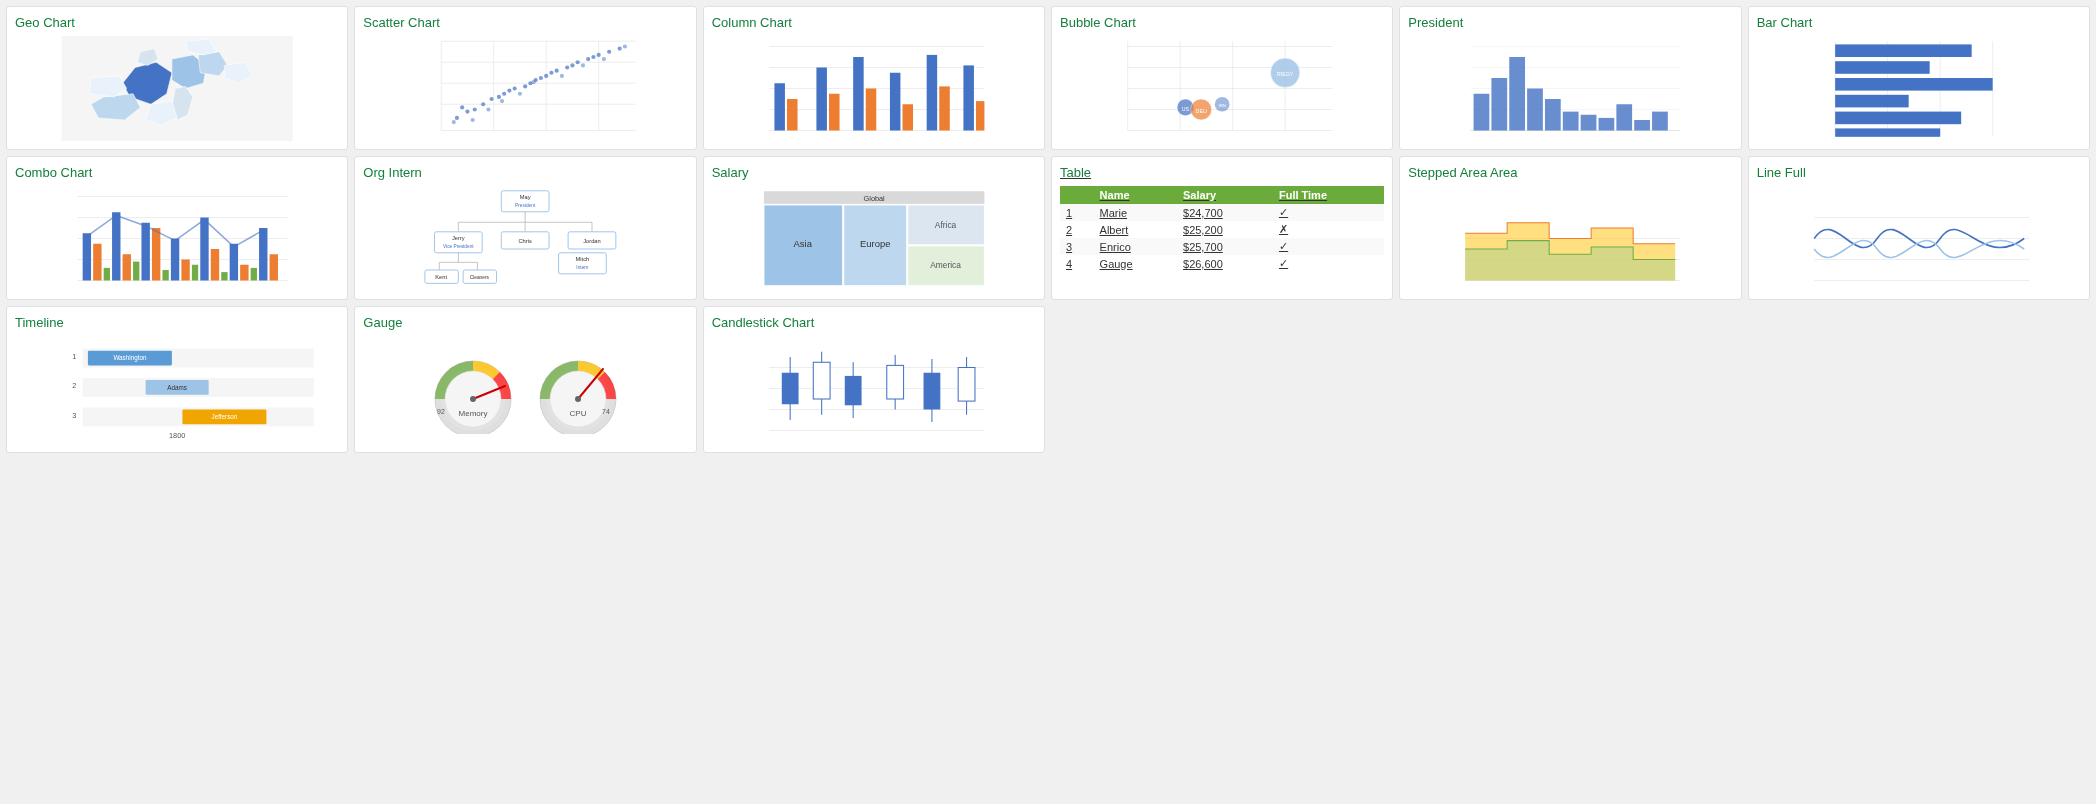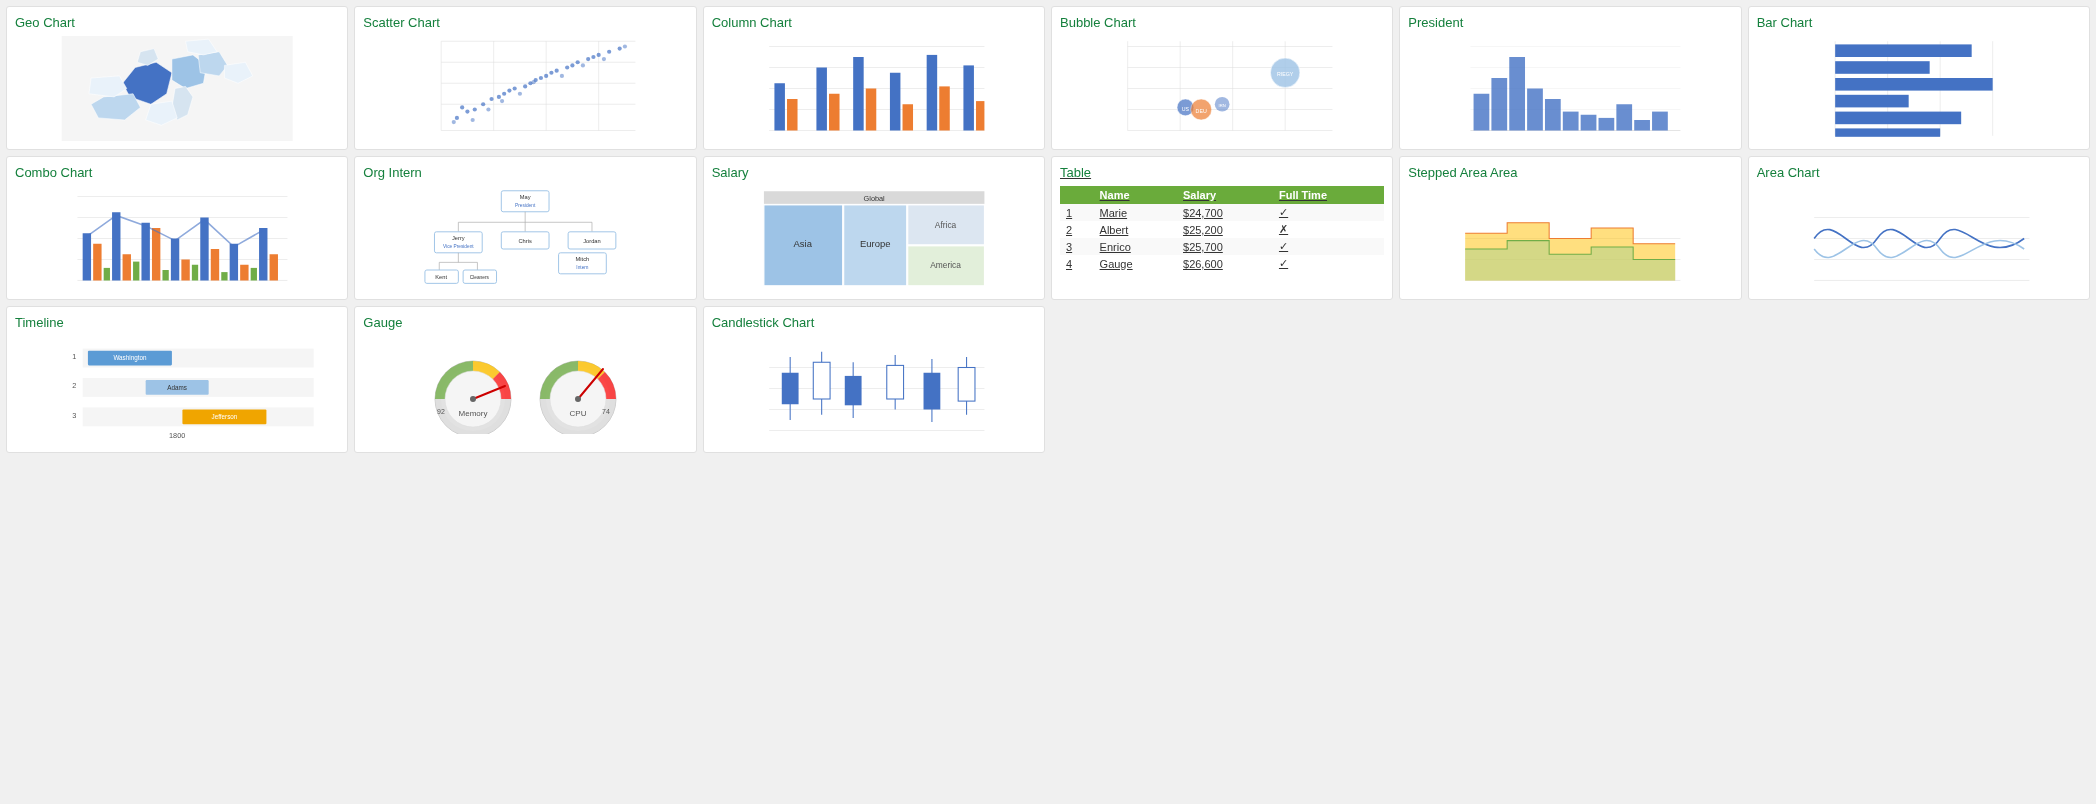--- a/index.html
+++ b/index.html
@@ -412,21 +412,21 @@
         <path d="M10,90 L10,60 L50,60 L50,52 L90,52 L90,65 L130,65 L130,58 L170,58 L170,70 L210,70 L210,90 Z" fill="#a9d18e" opacity="0.5"></path>
 
         <polyline points="10,45 50,45 50,35 90,35 90,50 130,50 130,40 170,40 170,55 210,55" fill="none" stroke="#ed7d31" stroke-width="1"></polyline>
 
         <polyline points="10,60 50,60 50,52 90,52 90,65 130,65 130,58 170,58 170,70 210,70" fill="none" stroke="#70ad47" stroke-width="1"></polyline>
       </svg>
     </div>
   </div>
 
   <div class="card">
-    <div class="card-title">Area Chart</div>
+    <div class="card-title">Line Full</div>
     <div class="chart-area">
       <svg viewBox="0 0 220 100" width="100%" height="100%">
         <rect x="0" y="0" width="220" height="100" fill="#fff"></rect>
         <line x1="10" y1="90" x2="215" y2="90" stroke="#ddd" stroke-width="0.5"></line>
         <line x1="10" y1="70" x2="215" y2="70" stroke="#ddd" stroke-width="0.5"></line>
         <line x1="10" y1="50" x2="215" y2="50" stroke="#ddd" stroke-width="0.5"></line>
         <line x1="10" y1="30" x2="215" y2="30" stroke="#ddd" stroke-width="0.5"></line>
 
         <path d="M10,50 C30,20 50,80 70,50 C90,20 110,80 130,50 C150,20 170,80 210,50" fill="none" stroke="#4472c4" stroke-width="1.5"></path>
         <path d="M10,60 C30,88 50,32 70,60 C90,88 110,32 130,60 C150,88 170,32 210,60" fill="none" stroke="#9dc3e6" stroke-width="1.5"></path>

